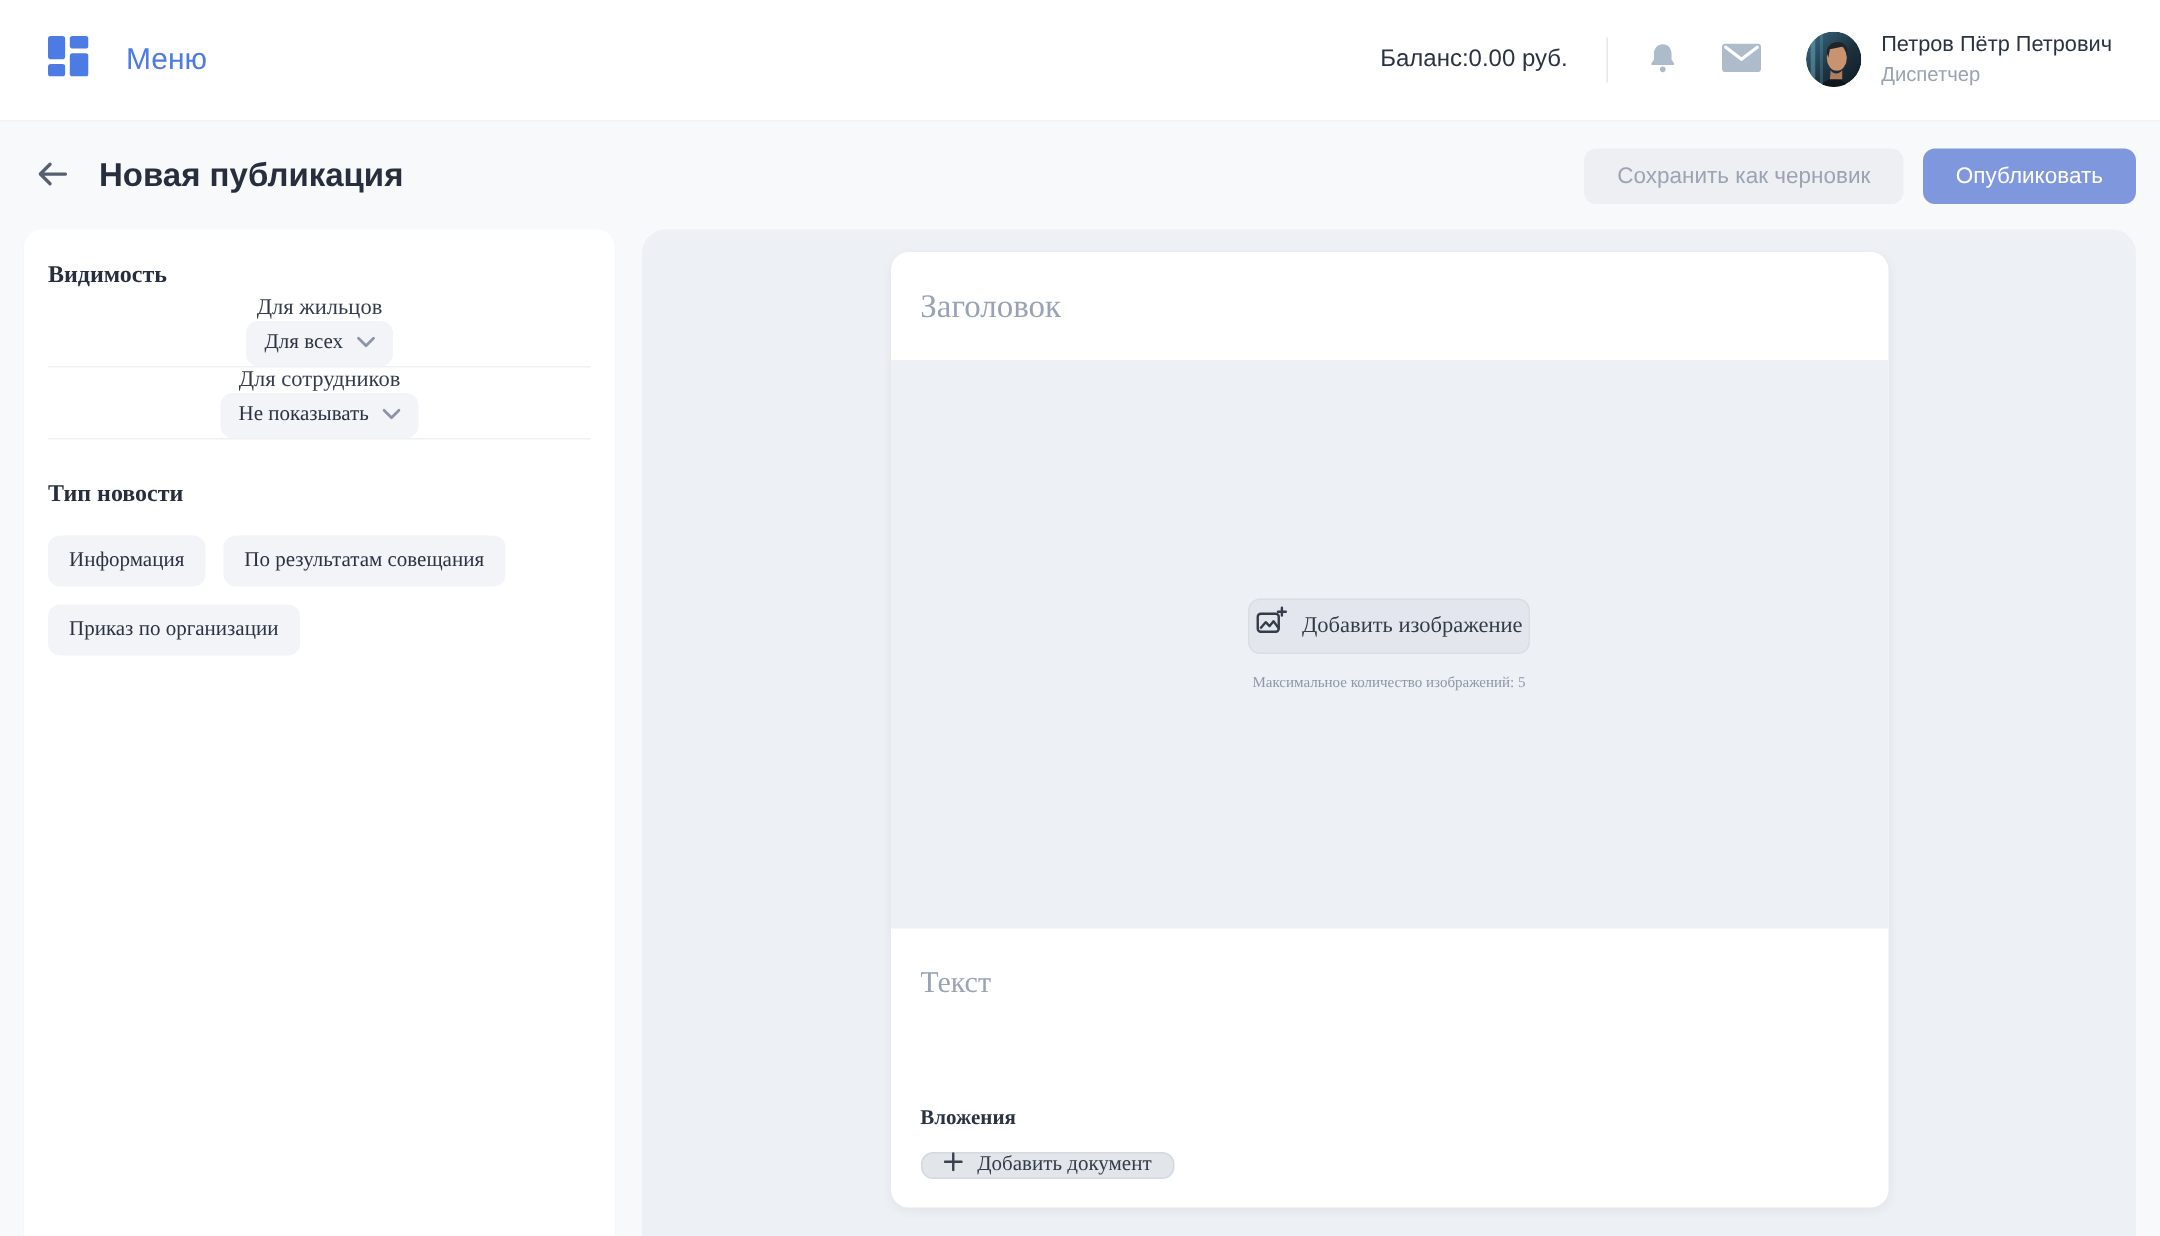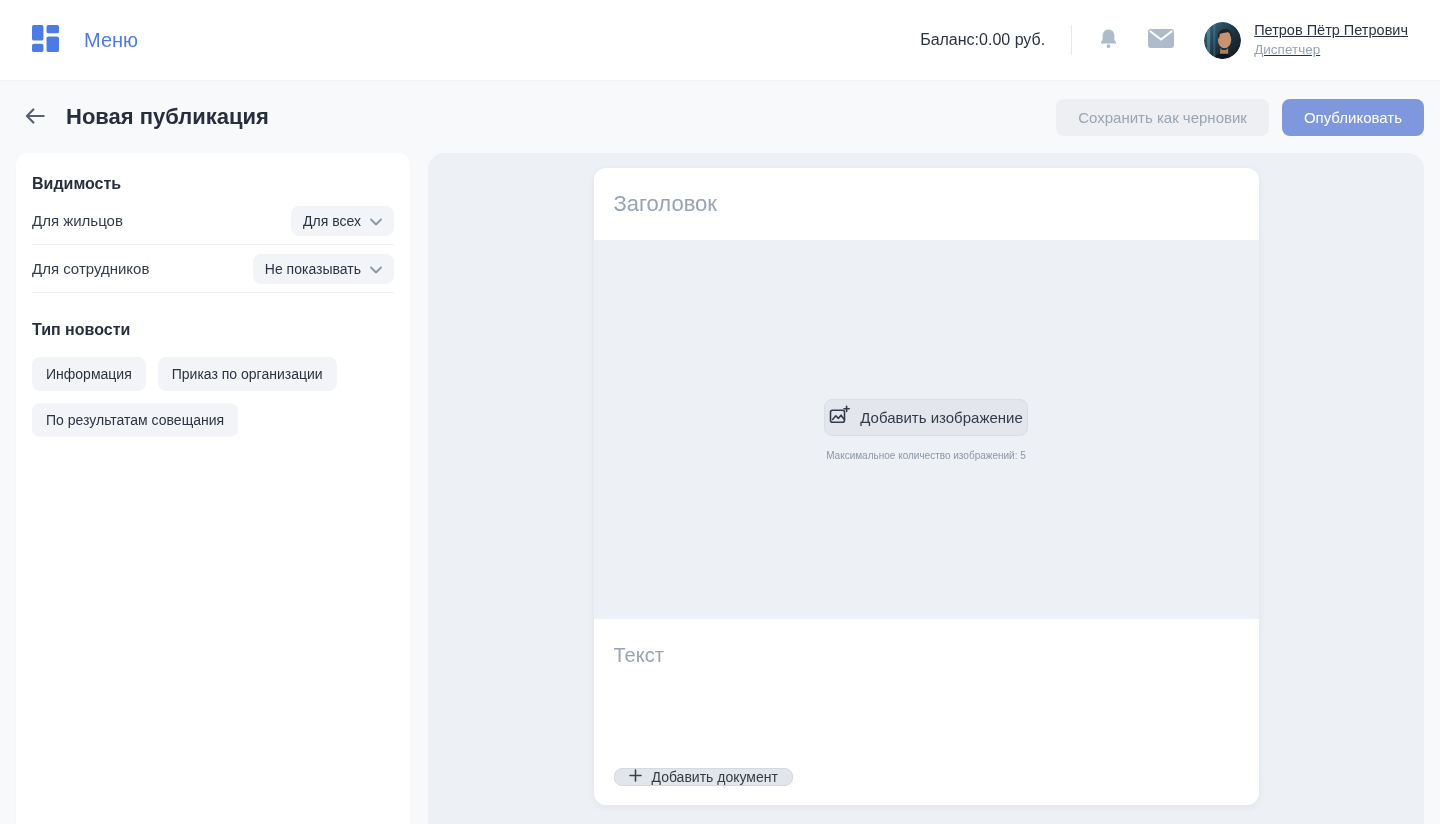--- a/index.html
+++ b/index.html
@@ -19,21 +19,21 @@
     padding: 0 32px; border-bottom: 1px solid #f1f3f6;
   }
   .brand { display: flex; align-items: center; gap: 25px; cursor: pointer; text-decoration: none; }
   .menu-label { color: #4d7be4; font-size: 20px; }
   .topbar-right { display: flex; align-items: center; }
   .balance { font-size: 16px; color: #2b3342; }
   .vdivider { width: 1px; height: 30px; background: #e5e8ed; margin: 0 26px; }
   .iconbtn { background: none; border: none; display: flex; align-items: center; }
   .iconbtn.bell { margin-right: 29px; }
   .iconbtn.mail { margin-right: 30px; }
-  .userblock { display: flex; align-items: center; gap: 13px; cursor: pointer; text-decoration: underline; }
+  .userblock { display: flex; gap: 13px; cursor: pointer; }
   .avatar { width: 37px; height: 37px; border-radius: 50%; overflow: hidden; display: block; flex: none; }
   .user-texts { display: flex; flex-direction: column; line-height: 1.35; }
   .user-name { font-size: 14.5px; color: #2b3342; }
   .user-role { font-size: 13.5px; color: #9aa3b2; }
 
   
   .page-header {
     height: 72px; display: flex; align-items: center;
     padding: 0 16px 0 18px;
   }
@@ -44,31 +44,31 @@
     background: #edeff3; color: #9ba4b3; border: none; border-radius: 8px;
     font-size: 15px;
   }
   .btn-publish {
     margin-left: 13px; height: 37px; padding: 0 22px;
     background: #7f97dc; color: #ffffff; border: none; border-radius: 8px;
     font-size: 15px;
   }
 
   
-  .content { display: flex; gap: 18px; padding: 0 16px; height: 671px; }
+  .content { display: flex; gap: 18px; padding: 0 16px; height: 671px; font-family: Liberation Serif, serif; }
 
   
   .panel {
     width: 394px; flex: none; background: #ffffff; border-radius: 12px;
     padding: 16px; height: 720px; box-shadow: 0 1px 2px rgba(30,40,60,0.04);
   }
   .section-title { font-size: 16px; font-weight: bold; color: #272e3d; margin: 6px 0 4px; }
   .vis-row {
-    display: flex; align-items: center; justify-content: space-between;
-    height: 48px; border-bottom: 1px solid #eef1f4;
+    display: flex; align-items: center; justify-content: flex-start;
+    height: 48px; border-bottom: 1px solid #eef1f4; flex-direction: column;
   }
   .vis-label { font-size: 15px; color: #343c4b; }
   .pill-select {
     display: inline-flex; align-items: center; gap: 9px;
     background: #f2f4f8; border: none; border-radius: 8px;
     padding: 7px 12px; font-size: 14px; color: #2b3342;
   }
   .news-heading { margin-top: 28px; }
   .chips { display: flex; flex-wrap: wrap; gap: 12px; margin-top: 18px; }
   .chip {
@@ -220,22 +220,22 @@
           <svg width="12" height="8" viewBox="0 0 12 8">
               <path d="M1 1.5 L6 6.5 L11 1.5" stroke="#8b95a6" stroke-width="1.8" fill="none" stroke-linecap="round" stroke-linejoin="round"></path>
             </svg>
         </span>
       </button>
     </div>
 
     <h3 class="section-title news-heading">Тип новости</h3>
     <div class="chips">
       <button class="chip">Информация</button>
+      <button class="chip">По результатам совещания</button>
       <button class="chip">Приказ по организации</button>
-      <button class="chip">По результатам совещания</button>
     </div>
   </aside>
 
   <section class="canvas">
     <div class="editor-card">
 
       <div class="title-row">
         <input class="title-input" type="text" value="" placeholder="Заголовок" style="">
       </div>
 
@@ -249,20 +249,21 @@
             </svg>
           </span>
           <span>Добавить изображение</span>
         </button>
         <div class="img-hint">Максимальное количество изображений: 5</div>
       </div>
 
       <div class="text-row">
         <input class="text-input" type="text" value="" placeholder="Текст" style="">
         <div class="attachments">
+          <div class="attach-label">Вложения</div>
           <button class="doc-btn">
             <span>
               <svg width="13" height="13" viewBox="0 0 13 13">
                   <path d="M6.5 1 v11 M1 6.5 h11" stroke="#3a414e" stroke-width="1.6" stroke-linecap="round"></path>
                 </svg>
             </span>
             <span>Добавить документ</span>
           </button>
         </div>
       </div>

